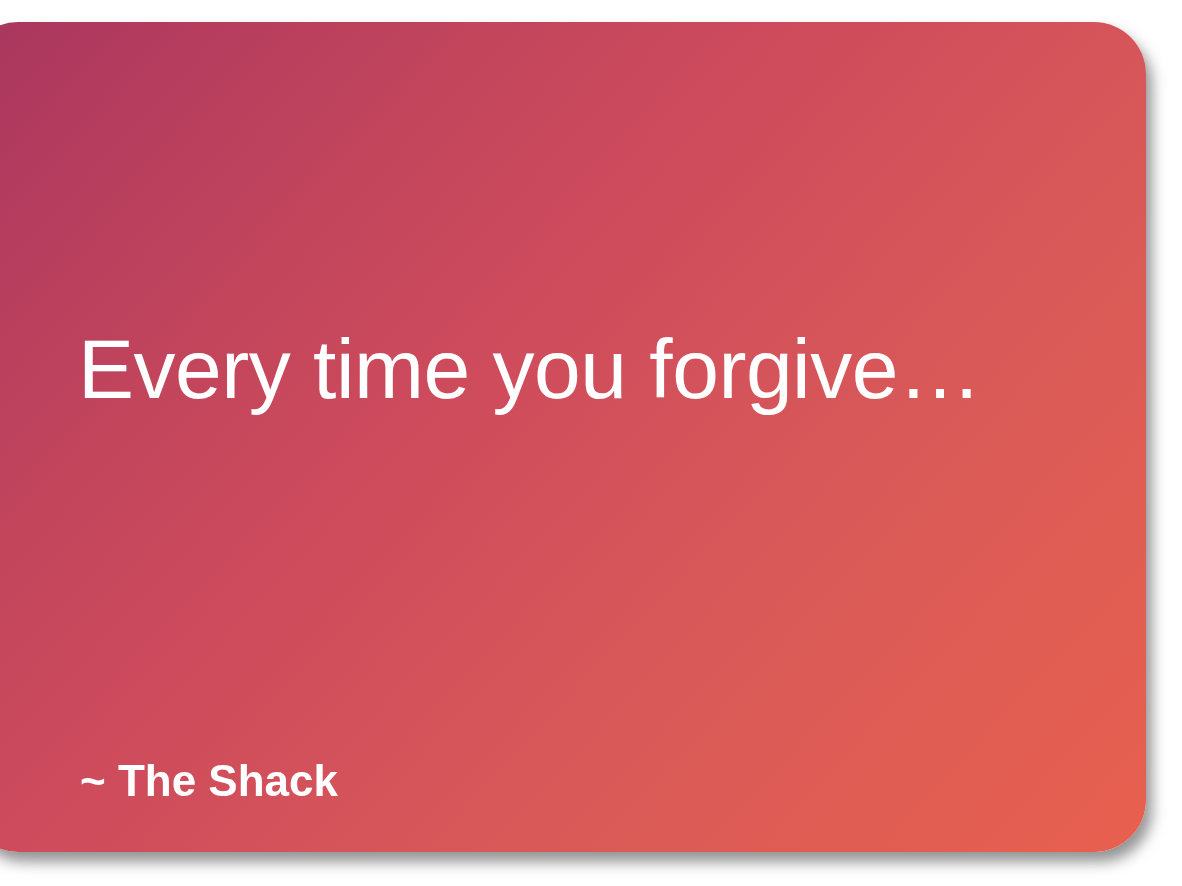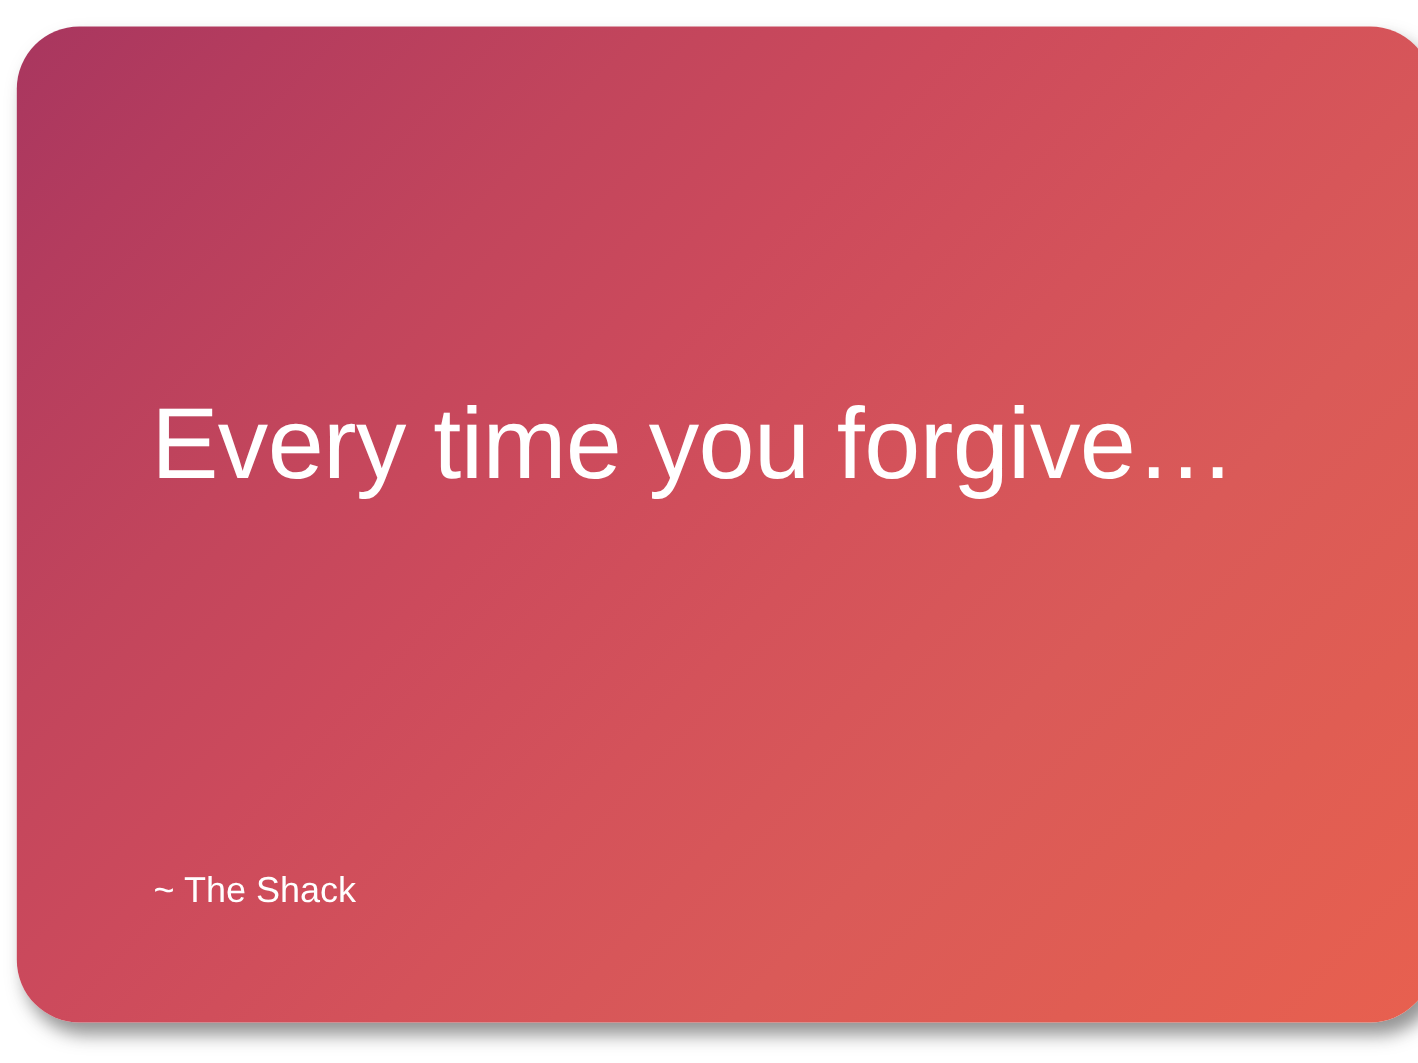--- a/index.html
+++ b/index.html
@@ -13,21 +13,20 @@
     height: 886px;
     overflow: hidden;
     font-family: "Liberation Sans", sans-serif;
   }
 
   #stage {
     position: relative;
     width: 1117px;
     height: 886px;
     background: #ffffff;
-    margin-left: 48px;
   }
 
   
   #quote-card {
     position: absolute;
     left: -34px;
     top: 22px;
     width: 1180px;
     height: 830px;
     border-radius: 52px;
@@ -69,26 +68,26 @@
   }
 
   .quote-line {
     display: block;
     white-space: pre;
   }
 
   #attribution {
     position: absolute;
     left: 2px;
-    top: 690px;
+    top: 728px;
     margin: 0;
     color: #ffffff;
     font-family: "Liberation Sans", sans-serif;
-    font-size: 30px;
-    font-weight: 400;
+    font-size: 44px;
+    font-weight: 700;
     line-height: 62px;
     letter-spacing: 0px;
     white-space: pre;
   }
 </style>
 </head>
 <body>
 
 <div id="stage">
 

